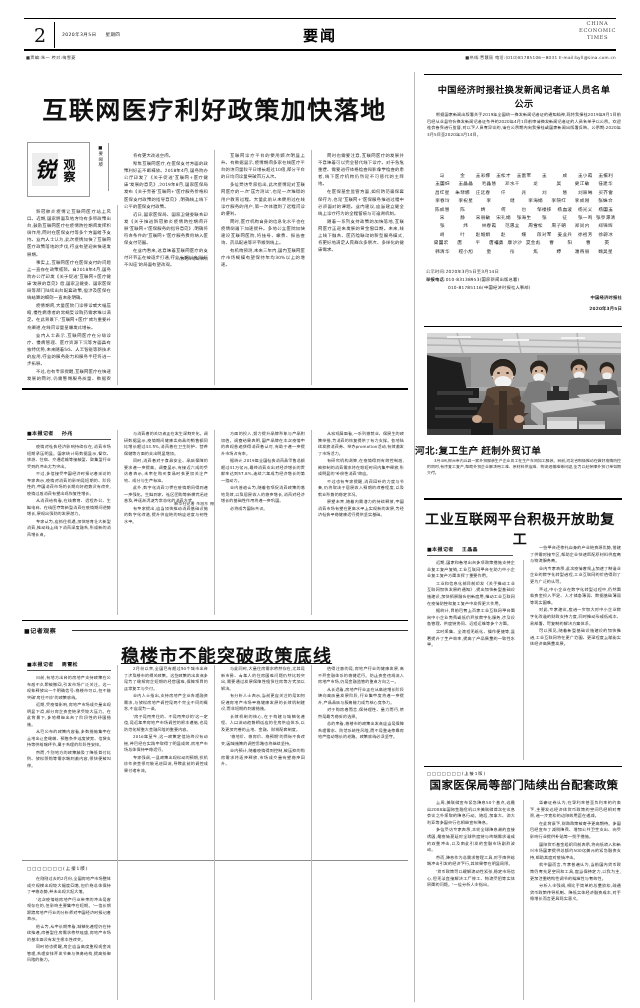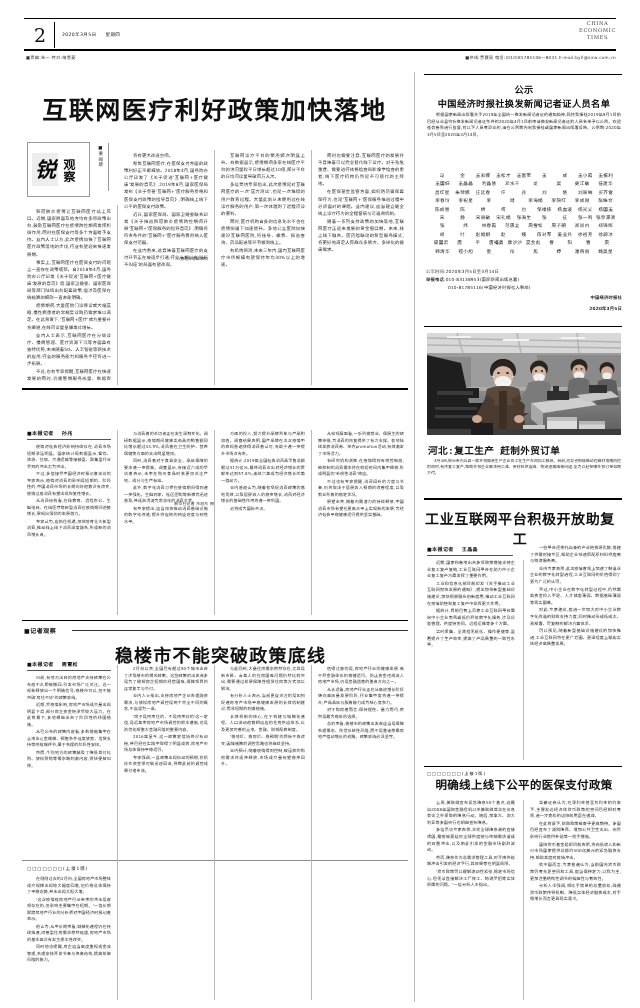--- a/index.html
+++ b/index.html
@@ -36,21 +36,21 @@
   
   .vdiv{position:absolute;width:1px;background:#b9b9b9;}
   .hrule{position:absolute;height:1px;background:#000;}
   .hrule-thin{position:absolute;height:1px;background:#8d8d8d;}
 
   
   .hl-main{position:absolute;text-align:center;
      font-family:"DejaVu Serif","Liberation Serif",serif;font-weight:bold;color:#111;}
   .hl-1{left:22px;top:90px;width:385px;font-size:25px;letter-spacing:1.5px;}
   .hl-2{left:22px;top:398px;width:385px;font-size:18px;letter-spacing:1.2px;}
-  .hl-3{left:28px;top:630px;width:385px;font-size:18px;letter-spacing:1.2px;}
+  .hl-3{left:34px;top:630px;width:385px;font-size:18px;letter-spacing:1.2px;text-decoration:underline;}
 
   .hl-r{position:absolute;text-align:center;
      font-family:"DejaVu Serif","Liberation Serif",serif;font-weight:bold;color:#111;}
   .hl-r1{left:424px;top:83px;width:200px;font-size:9.2px;line-height:1.5;letter-spacing:.4px;}
   .hl-r2{left:420px;top:508px;width:200px;font-size:14px;letter-spacing:.6px;}
   .hl-r3{left:424px;top:776px;width:200px;font-size:11.5px;letter-spacing:.3px;}
 
   
   .byline{position:absolute;font-size:5px;font-weight:bold;color:#111;letter-spacing:.4px;white-space:nowrap;}
   .byline .nm{margin-left:8px;}
@@ -99,22 +99,22 @@
   .cblock{position:absolute;left:426px;top:268px;width:196px;font-size:4.3px;color:#1f1f1f;
      line-height:8px;letter-spacing:.2px;}
   .cblock b{font-weight:bold;}
   .cblock .ind{padding-left:22px;}
   .cblock .rt{text-align:right;margin-top:2px;line-height:8.5px;font-weight:bold;}
 
   
   .photo{position:absolute;left:427px;top:333px;width:194px;height:102px;overflow:hidden;
      background:#4a4a4a;}
   .photo svg{display:block;}
-  .cap-title{position:absolute;left:428px;top:443px;width:194px;
-     font-family:Liberation Mono, monospace;font-weight:bold;font-size:9.6px;
+  .cap-title{position:absolute;left:415px;top:443px;width:194px;
+     font-family:Liberation Serif, serif;font-weight:bold;font-size:9.6px;
      color:#111;letter-spacing:.4px;}
   .cap-body{position:absolute;left:427px;top:458px;width:194px;font-size:3.9px;line-height:6.1px;
      color:#2c2c2c;text-align:justify;text-indent:7px;word-break:break-all;}
   .cap-credit{position:absolute;right:426px;top:500px;font-size:3.9px;color:#333;letter-spacing:.2px;}
   .hdr-thick{position:absolute;height:2px;background:#000;}
 </style>
 </head>
 <body>
 
 <div class="page">
@@ -123,20 +123,21 @@
     <div class="mast-rule-top"></div>
 
     <div class="pagenum-box">
       <span class="pagenum">2</span>
     </div>
 
     <div class="mast-date">
       <span>2020年3月5日</span><span class="mast-weekday">星期四</span>
     </div>
 
+    <div class="mast-section">要闻</div>
 
     <div class="mast-brand">
       <div class="brand-en">
         <span>CHINA</span>
         <span>ECONOMIC</span>
         <span>TIMES</span>
       </div>
     </div>
 
     <div class="mast-rule-bot"></div>
@@ -271,22 +272,22 @@
 
   <div class="byline" style="left:27px;top:865px;font-size:4.4px;font-weight:normal;letter-spacing:1px;">□□□□□□□(上接1版)</div>
   <div class="col sm" id="l3c1b" style="left:27px;top:876px;width:84px;height:122px;">
       <p>在刚刚过去的2月份,全国房地产市场整体成交规模出现较大幅度回落,但价格总体保持了平稳态势,并未出现大起大落。</p>
       <p>'这次疫情给房地产行业带来的冲击是客观存在的,但影响主要集中在短期。'一位长期跟踪房地产行业的分析师对中国经济时报记者表示。</p>
       <p>他认为,从中长期来看,城镇化进程仍在持续推进,改善型住房需求依然旺盛,房地产市场的基本面没有发生根本性改变。</p>
       <p>同时他也提醒,房企应当高度重视现金流管理,合理安排开发节奏与债务结构,提高抵御风险的能力。</p>
     </div>
 
   <div class="hl-r hl-r1">
+    <div>中国经济时报社换发新闻记者证人员名单</div>
     <div>公示</div>
-    <div>中国经济时报社换发新闻记者证人员名单</div>
   </div>
 
   <div class="col rt" id="r1intro" style="left:427px;top:112px;width:194px;height:56px;">
       <p>根据国家新闻出版署关于2019年全国统一换发新闻记者证的通知精神,现将我报社2019年9月1日前已经从业且符合换发新闻记者证条件的2020年4月1日前申请换发新闻记者证的人员名单予以公示。欢迎社会各界进行监督,对以下人员有异议的,请在公示期内向我报社或国家新闻出版署反映。公示期:2020年3月5日至2020年3月14日。</p>
     </div>
 
   <div class="namelist">
       <div class="namerow">
         <span>马</span>
         <span>金</span>
@@ -540,21 +541,21 @@
     </div>
   <div class="col rt" id="r2c2" style="left:530px;top:545px;width:91px;height:215px;">
       <p>一些平台还依托自身的产业链资源优势,搭建了供需对接专区,帮助企业快速匹配原材料供应商与物流服务商。</p>
       <p>业内专家表示,此次疫情客观上加速了制造业企业的数字化转型进程,工业互联网的价值得到了更为广泛的认可。</p>
       <p>不过,中小企业在数字化转型过程中,仍然面临资金投入不足、人才储备薄弱、数据基础薄弱等现实困难。</p>
       <p>对此,专家建议,应进一步加大对中小企业数字化改造的财政支持力度,同时推动形成低成本、易部署、可复制的解决方案体系。</p>
       <p>可以预见,随着新型基础设施建设的加快推进,工业互联网将在更广范围、更深程度上赋能实体经济高质量发展。</p>
     </div>
 
   <div class="byline" style="left:427px;top:770px;font-size:4.2px;font-weight:normal;letter-spacing:1px;">□□□□□□□(上接1版)</div>
-  <div class="hl-r hl-r3">明确线上线下公平的医保支付政策</div>
+  <div class="hl-r hl-r3">国家医保局等部门陆续出台配套政策</div>
 
   <div class="col rt" id="r3c1" style="left:427px;top:800px;width:88px;height:200px;">
       <p>上周,美联储宣布紧急降息50个基点,这是自2008年国际金融危机以来美联储首次在议息会议之外采取的降息行动。随后,加拿大、澳大利亚等多国央行也相继宣布降息。</p>
       <p>多位受访专家表示,本轮全球降息潮的直接诱因,是疫情蔓延对全球供应链与终端需求造成的双重冲击,以及由此引发的金融市场剧烈波动。</p>
       <p>然而,降息作为总需求管理工具,对于由供给端冲击引发的经济下行,其效果存在明显局限。</p>
       <p>'货币政策可以缓解流动性紧张,稳定市场信心,但无法直接解决工厂停工、物流受阻等实体层面的问题。'一位分析人士指出。</p>
     </div>
   <div class="col rt" id="r3c2" style="left:530px;top:800px;width:91px;height:200px;">
       <p>华泰证券认为,在零利率甚至负利率的约束下,主要发达经济体货币政策的空间已经相对有限,进一步宽松的边际效用正在递减。</p>
       <p>在此背景下,财政政策被寄予更高期待。多国已经宣布了减税降费、增加公共卫生支出、向受影响行业提供补贴等一揽子措施。</p>

